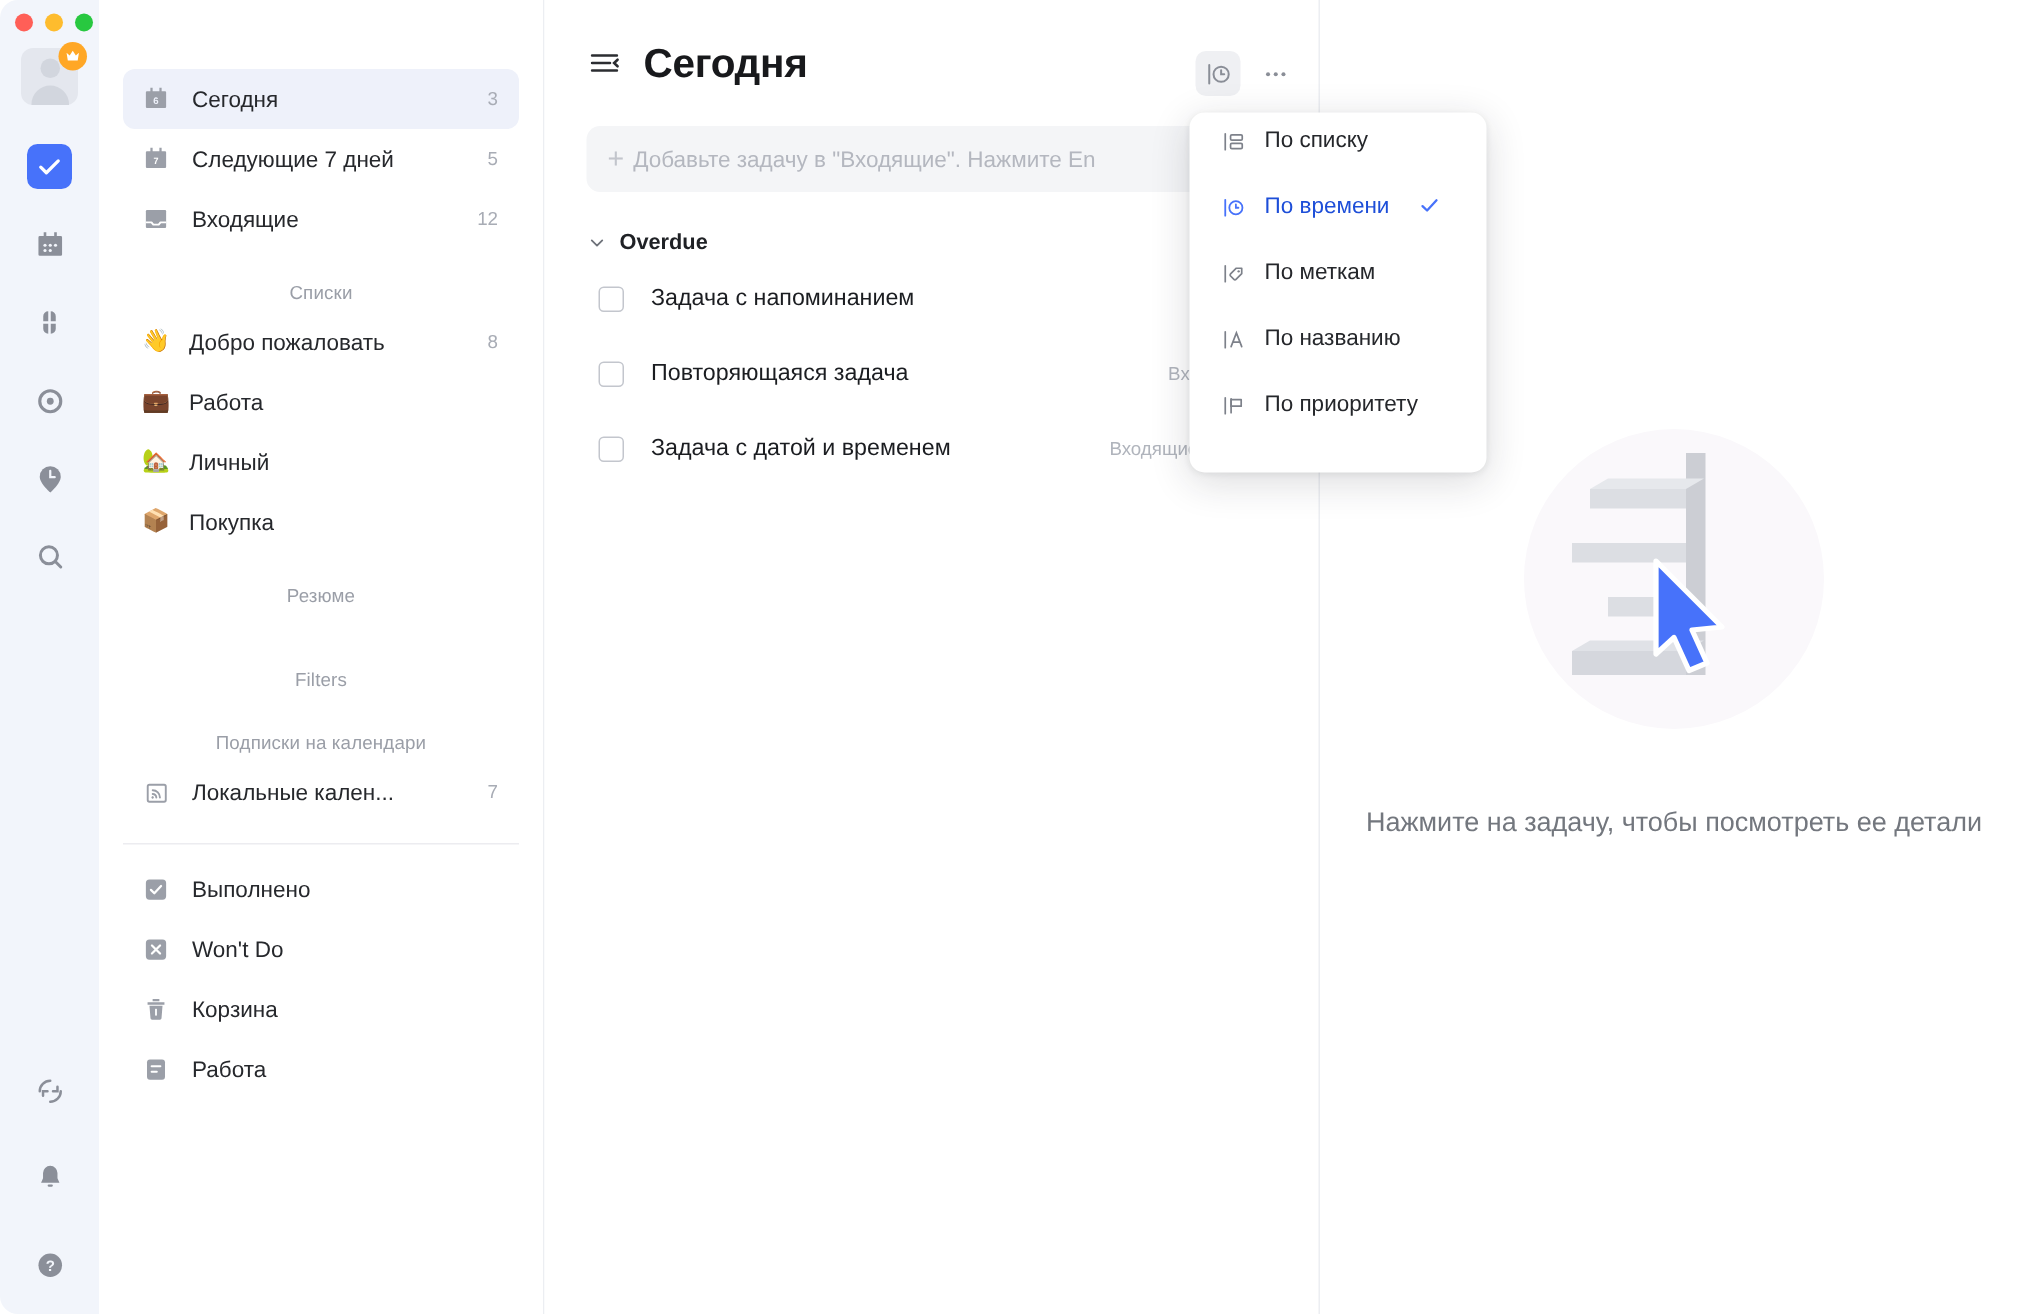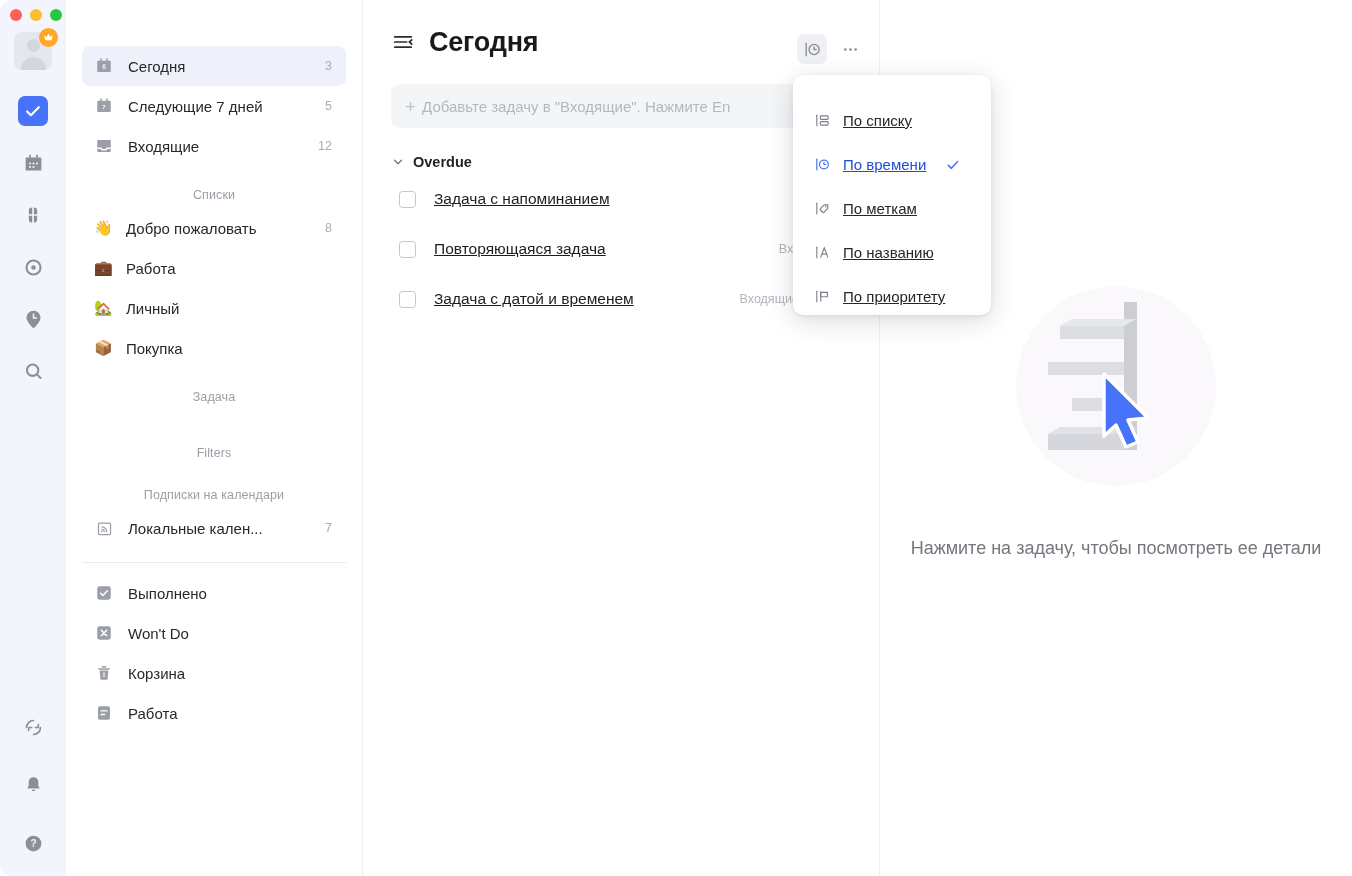--- a/index.html
+++ b/index.html
@@ -237,21 +237,20 @@
     border: 1.6px solid #c3c6cd;
     border-radius: 3.5px;
     flex: 0 0 17px;
     margin: 0 18px 0 8px;
   }
   .task-title {
     flex: 1 1 auto;
     font-size: 15.5px;
     color: #1b1d21;
     white-space: nowrap;
-    text-decoration: underline;
   }
   .task-meta {
     display: flex; align-items: center; gap: 6px;
     font-size: 12.5px;
     color: #b0b4bc;
     white-space: nowrap;
   }
   .task-date-overdue {
     font-size: 12.5px;
     color: #e8595a;
@@ -296,25 +295,24 @@
     top: 75px; left: 793px;
     width: 198px;
     background: #ffffff;
     border-radius: 10px;
     box-shadow: 0 6px 26px rgba(28,32,44,.16), 0 1px 4px rgba(28,32,44,.08);
     padding: 10px 0;
     z-index: 40;
   }
   .menu-item {
     height: 44px;
-    display: flex; align-items: flex-end;
+    display: flex; align-items: flex-start;
     padding: 0 30px 0 20px;
     font-size: 15px;
     color: #25272b;
-    text-decoration: underline;
   }
   .menu-item.checked { color: #1d4ed8; }
   .menu-ico {
     width: 18px; height: 18px;
     flex: 0 0 18px;
     margin-right: 12px;
     display: flex; align-items: center; justify-content: center;
     color: #7d818a;
   }
   .menu-item.checked .menu-ico { color: #4772fa; }
@@ -469,21 +467,21 @@
         <span class="nav-label">Личный</span>
         <span class="nav-count"></span>
       </div>
       <div class="nav-item">
         <span class="nav-emoji">📦</span>
         <span class="nav-label">Покупка</span>
         <span class="nav-count"></span>
       </div>
     </div>
 
-    <div class="section-title">Задача</div>
+    <div class="section-title">Резюме</div>
     <div class="section-title" style="margin-top:42px">Filters</div>
     <div class="section-title" style="margin-top:28px">Подписки на календари</div>
 
     <div class="nav-group">
       <div class="nav-item">
         <span class="nav-ico">
           <svg width="17" height="17" viewBox="0 0 24 24" fill="none" stroke="currentColor" stroke-width="1.8" aria-hidden="true">
             <rect x="3.5" y="4.5" width="17" height="16" rx="1.6"></rect>
             <path d="M8 16.5a0 0 0 010 0m.2-3.4a3.4 3.4 0 013.4 3.4M8.2 9.6a6.8 6.8 0 016.8 6.8" stroke-linecap="round"></path>
             <circle cx="8.2" cy="16.4" r="1" fill="currentColor" stroke="none"></circle>

